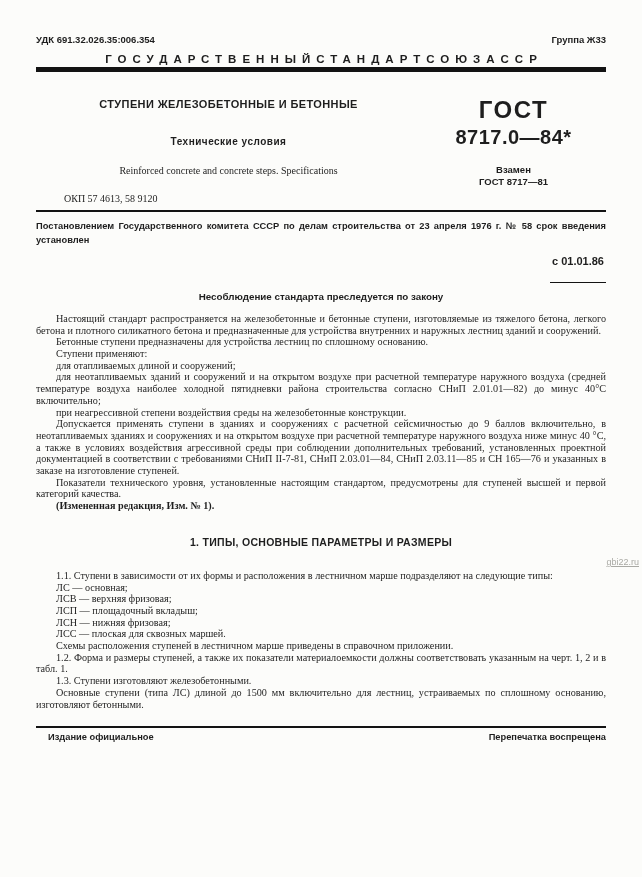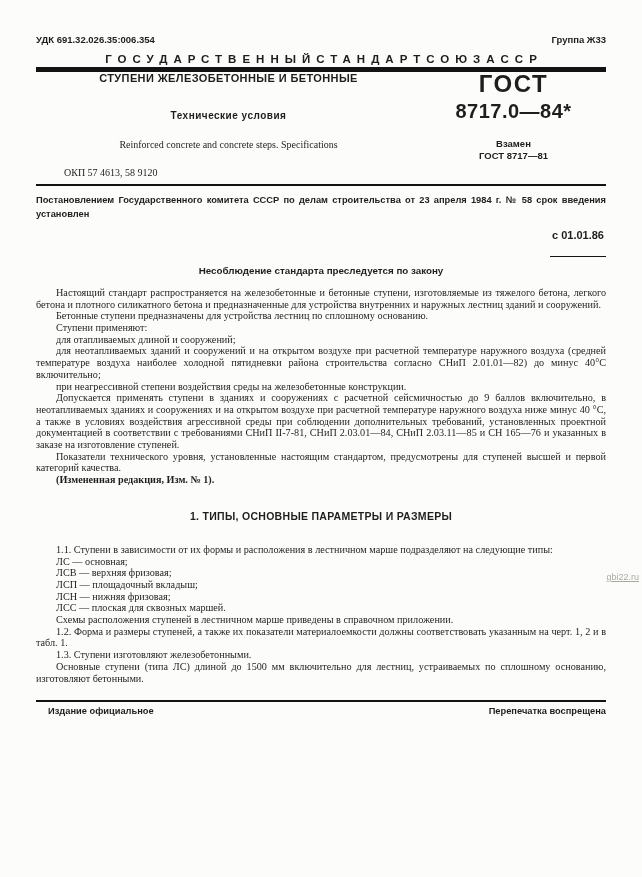--- a/index.html
+++ b/index.html
@@ -17,21 +17,21 @@
   
   .topline { display:flex; justify-content:space-between; align-items:baseline;
              font-family:"Liberation Sans", sans-serif; font-weight:700; font-size:9.5px; }
   
   .spaced-header { display:flex; justify-content:center; margin-top:8px;
                    font-family:"Liberation Sans", sans-serif; font-weight:700; font-size:11.5px; }
   .sp-word { letter-spacing:6px; white-space:nowrap; }
   .sp-word:last-child { margin-right:-6px; }
   .thick-rule { height:5px; background:#131313; margin-top:2px; }
   
-  .title-grid { display:flex; }
+  .title-grid { display:flex; margin-top:26px; }
   .title-left { flex:1; text-align:center; }
   .doc-title { font-family:"Liberation Sans", sans-serif; font-weight:700; font-size:11px; letter-spacing:.4px; }
   .doc-subtitle { margin-top:26px; font-family:"Liberation Sans", sans-serif; font-weight:700; font-size:10px; letter-spacing:.5px; }
   .doc-subtitle-en { margin-top:18px; font-size:10px; }
   .title-right { width:185px; text-align:center; }
   .gost-label { font-family:"Liberation Sans", sans-serif; font-weight:700; font-size:24px; letter-spacing:1.5px; line-height:1; }
   .gost-number { font-family:"Liberation Sans", sans-serif; font-weight:700; font-size:20px; margin-top:4px; letter-spacing:.5px; }
   .replaces-label { margin-top:15px; font-family:"Liberation Sans", sans-serif; font-weight:700; font-size:9.5px; }
   .replaces-value { margin-top:1px; font-family:"Liberation Sans", sans-serif; font-weight:700; font-size:9.5px; }
   .okp { margin-top:6px; margin-left:28px; font-size:10px; }
@@ -48,21 +48,21 @@
   .body-block { margin-top:11px; font-size:10.2px; line-height:11.7px; text-align:justify; }
   .para { margin:0; text-indent:20px; }
   .para.bold { font-weight:700; }
   .section-heading { margin:24px 0 22px 0; text-align:center; font-family:"Liberation Sans", sans-serif;
                      font-weight:700; font-size:10.5px; letter-spacing:.3px; }
   
   .footer-rule { height:1.6px; background:#131313; margin-top:16px; }
   .footer-row { display:flex; justify-content:space-between; margin-top:4px;
                 font-family:"Liberation Sans", sans-serif; font-weight:700; font-size:9.3px;padding-left:12px; }
   .reissue { text-align:center; margin-top:5px; font-style:italic; font-size:9.8px; line-height:1.55; }
-  .watermark { position:absolute; right:3px; top:572px; font-family:"Liberation Sans", sans-serif;
+  .watermark { position:absolute; right:3px; top:557px; font-family:"Liberation Sans", sans-serif;
                font-size:9px; color:#a9a9a4;text-decoration:underline; }
 </style>
 </head>
 <body>
 
 <div class="page">
 
   <div class="topline">
     <span>УДК 691.32.026.35:006.354</span>
     <span>Группа Ж33</span>
@@ -89,21 +89,21 @@
       <div class="gost-number">8717.0—84*</div>
       <div class="replaces-label">Взамен</div>
       <div class="replaces-value">ГОСТ 8717—81</div>
     </div>
   </div>
 
   <div class="okp">ОКП 57 4613, 58 9120</div>
 
   <div class="mid-rule"></div>
 
-  <div class="decree">Постановлением Государственного комитета СССР по делам строительства от 23 апреля 1984 г. № 58 срок введения установлен</div>
+  <div class="decree">Постановлением Государственного комитета СССР по делам строительства от 23 апреля 1976 г. № 58 срок введения установлен</div>
   <div class="effective">
     <span class="effective-date">с 01.01.86</span>
   </div>
   <div class="law-notice">Несоблюдение стандарта преследуется по закону</div>
 
   <div class="body-block">
 
   <p class="para">Настоящий стандарт распространяется на железобетонные и бетонные ступени, изготовляемые из тяжелого бетона, легкого бетона и плотного силикатного бетона и предназначенные для устройства внутренних и наружных лестниц зданий и сооружений.</p>
       <p class="para">Бетонные ступени предназначены для устройства лестниц по сплошному основанию.</p>
       <p class="para">Ступени применяют:</p>

